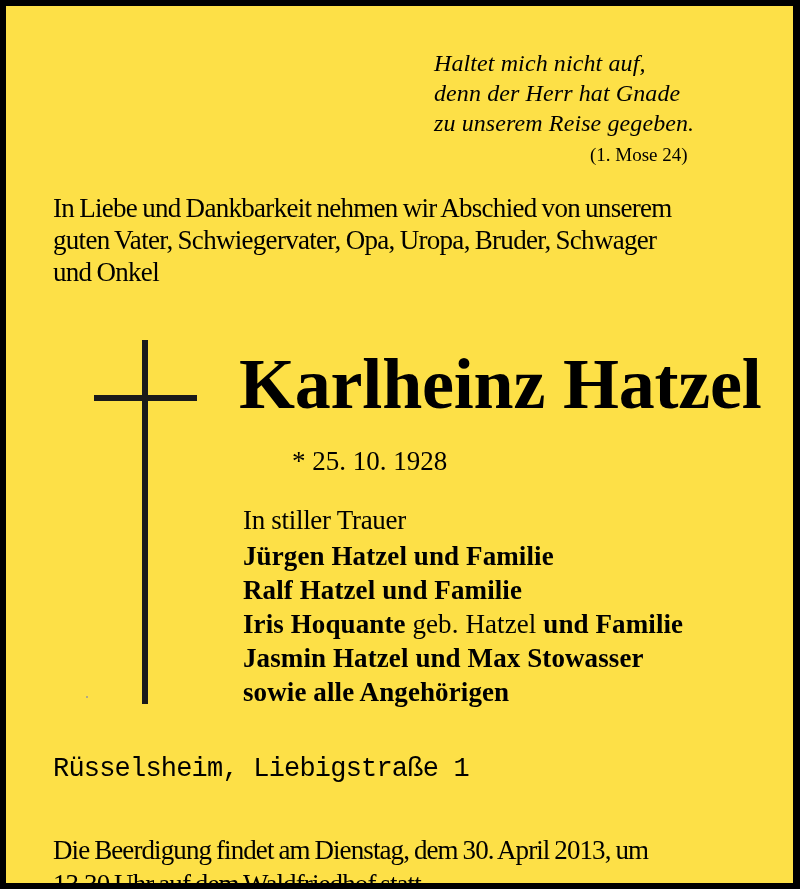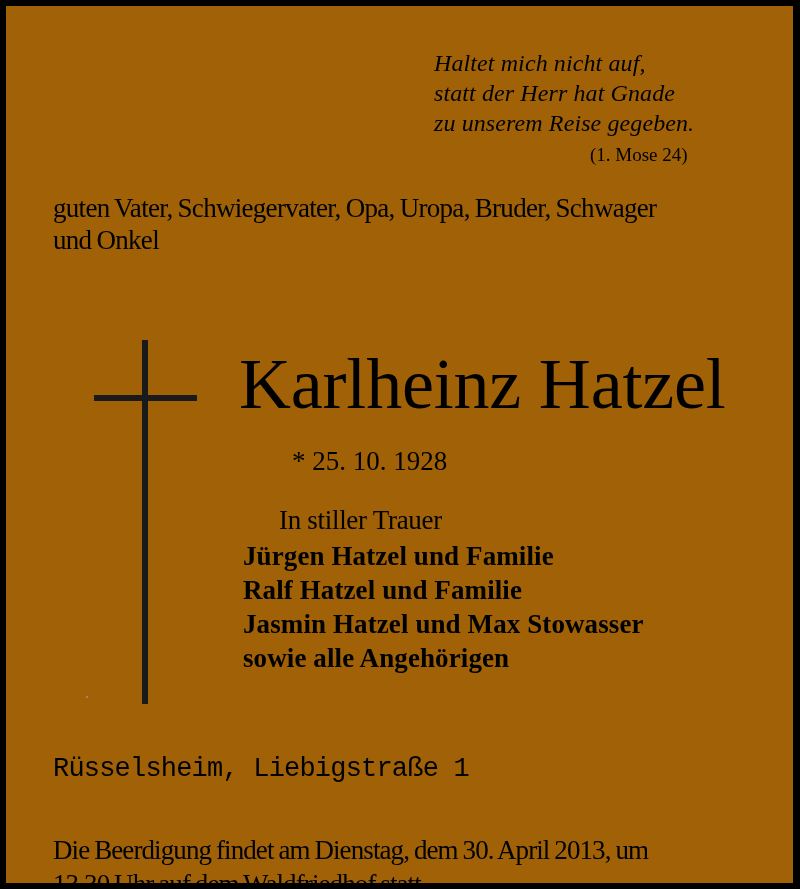--- a/index.html
+++ b/index.html
@@ -14,21 +14,21 @@
       overflow: hidden;
       font-family: "Liberation Serif", "DejaVu Serif", serif;
       color: #000;
     }
     .card {
       position: absolute;
       left: 6px;
       top: 6px;
       width: 787px;
       height: 877px;
-      background: #a16207;
+      background: #fde047;
     }
     .motto {
       position: absolute;
       left: 428px;
       top: 42px;
       font-style: italic;
       font-size: 24px;
       line-height: 30px;
       letter-spacing: 0.1px;
     }
@@ -77,21 +77,21 @@
       height: 2px;
       background: #999;
       border-radius: 50%;
     }
 
     .name {
       position: absolute;
       left: 233px;
       top: 336px;
       font-size: 72px;
-      font-weight: normal;
+      font-weight: bold;
       line-height: 84px;
       white-space: nowrap;
       letter-spacing: -0.2px;
     }
     .dates {
       position: absolute;
       top: 439px;
       font-size: 27px;
       line-height: 32px;
       white-space: nowrap;
@@ -104,21 +104,20 @@
       left: 237px;
       top: 497px;
       font-size: 27px;
       line-height: 34px;
     }
     .mourners .heading {
       display: block;
       white-space: nowrap;
       margin-bottom: 2px;
       letter-spacing: -0.3px;
-      margin-left: 36px;
     }
     .mourners .row {
       display: block;
       white-space: nowrap;
       font-weight: bold;
       letter-spacing: 0.1px;
     }
     .mourners .row .normal { font-weight: normal; }
 
     .address {
@@ -143,43 +142,45 @@
     }
     .funeral .line { display: block; white-space: nowrap; }
   </style>
 </head>
 <body>
 
 <div class="card">
 
   <div class="motto">
     <span class="line">Haltet mich nicht auf,</span>
-    <span class="line">statt der Herr hat Gnade</span>
+    <span class="line">denn der Herr hat Gnade</span>
     <span class="line">zu unserem Reise gegeben.</span>
   </div>
   <div class="source">(1. Mose 24)</div>
 
   <div class="intro">
+    <span class="line">In Liebe und Dankbarkeit nehmen wir Abschied von unserem</span>
     <span class="line">guten Vater, Schwiegervater, Opa, Uropa, Bruder, Schwager</span>
     <span class="line">und Onkel</span>
   </div>
 
   <div>
     <div class="cross-v"></div>
     <div class="cross-h"></div>
   </div>
   <div class="speck"></div>
 
   <div class="name">Karlheinz Hatzel</div>
   <div class="dates date-born">* 25. 10. 1928</div>
 
   <div class="mourners">
     <span class="heading">In stiller Trauer</span>
     <span class="row">Jürgen Hatzel und Familie</span>
     <span class="row">Ralf Hatzel und Familie</span>
+    <span class="row"><span>Iris Hoquante</span><span class="normal"> geb. Hatzel </span><span>und Familie</span></span>
     <span class="row">Jasmin Hatzel und Max Stowasser</span>
     <span class="row">sowie alle Angehörigen</span>
   </div>
 
   <div class="address">Rüsselsheim, Liebigstraße 1</div>
 
   <div class="funeral">
     <span class="line">Die Beerdigung findet am Dienstag, dem 30. April 2013, um</span>
     <span class="line">13.30 Uhr auf dem Waldfriedhof statt.</span>
   </div>

